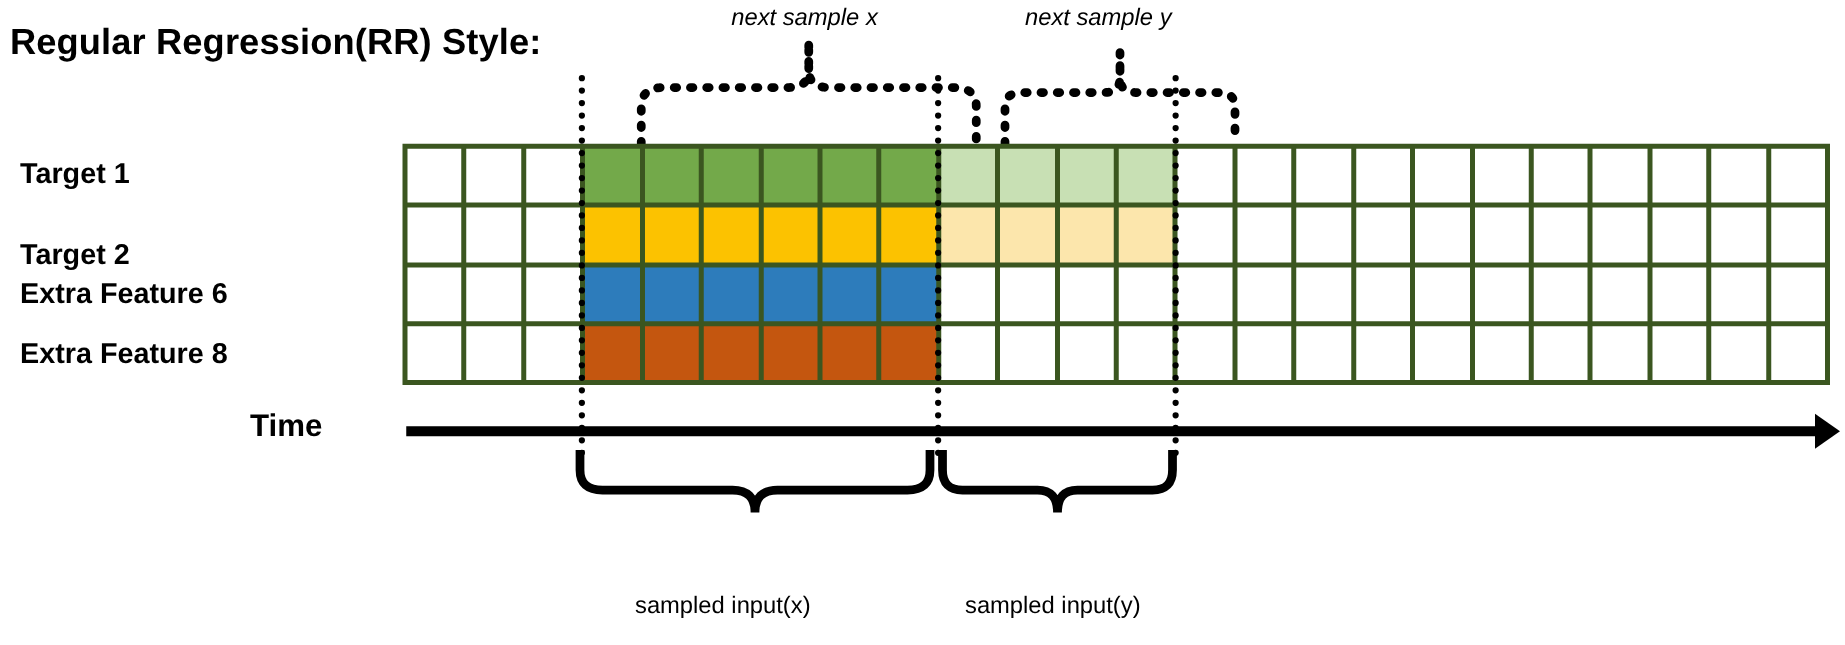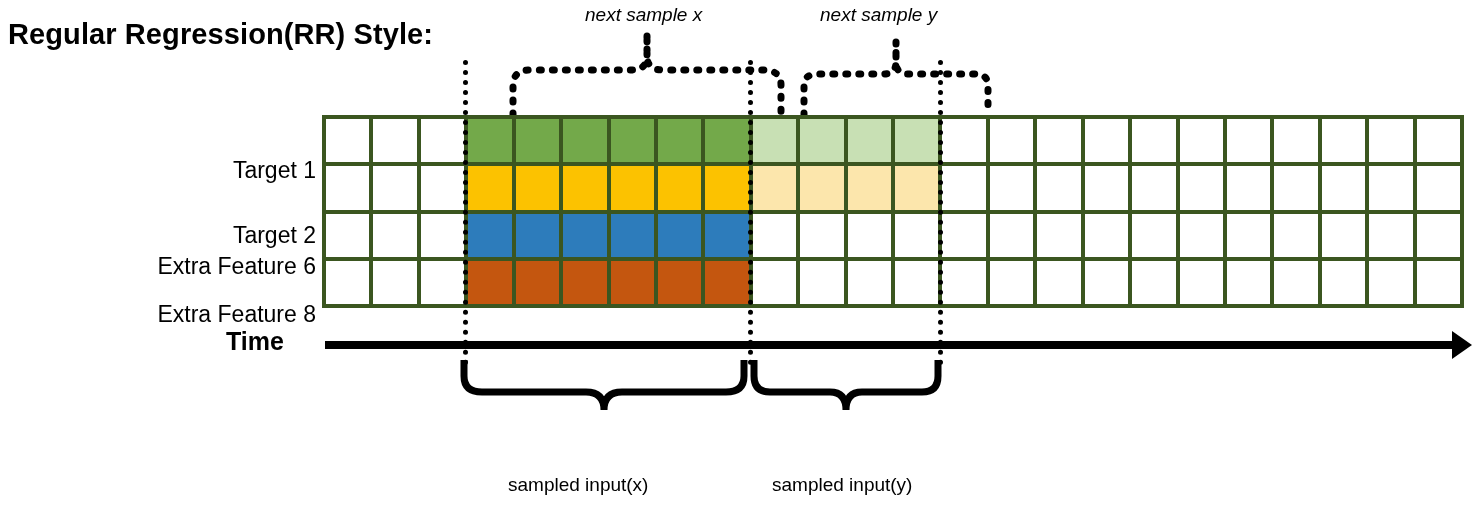--- a/index.html
+++ b/index.html
@@ -7,40 +7,40 @@
        font-family:"Liberation Sans", sans-serif;color:#000;}
 
   #page-title{position:absolute;left:8px;top:18px;font-size:29px;font-weight:bold;
               letter-spacing:0.1px;white-space:nowrap;}
 
   .top-note{position:absolute;font-size:19px;font-style:italic;white-space:nowrap;
             text-align:left;}
   #note-x{left:585px;top:4px;width:150px;}
   #note-y{left:820px;top:4px;width:150px;}
 
-  .row-label{position:absolute;right:1160px;font-size:23px;font-weight:normal;
-             white-space:nowrap;text-align:right;width:300px;margin-top:32px;}
+  .row-label{position:absolute;right:1160px;font-size:23px;font-weight:bold;
+             white-space:nowrap;text-align:left;width:300px;}
 
   #grid{position:absolute;left:322px;top:115px;width:1142px;height:193px;
         background:#3b5620;display:grid;
         grid-template-columns:repeat(24,1fr);grid-template-rows:repeat(4,1fr);
         gap:4px;padding:4px;box-sizing:border-box;}
   .cell{background:#ffffff;}
   .cell.c-green{background:#73a94a;}
   .cell.c-greenlt{background:#c8e0b4;}
   .cell.c-yellow{background:#fcc200;}
   .cell.c-yellowlt{background:#fce6ac;}
   .cell.c-blue{background:#2d7cbb;}
   .cell.c-orange{background:#c4560f;}
 
   
   .vguide{position:absolute;width:0;border-left:5px dotted #000;}
 
   
-  #time-label{position:absolute;left:200px;top:327px;width:110px;text-align:center;
+  #time-label{position:absolute;left:200px;top:327px;width:110px;text-align:left;
               font-size:25px;font-weight:bold;}
   #time-axis{position:absolute;left:325px;top:341px;width:1135px;height:8px;background:#000;}
   #time-arrow{position:absolute;left:1452px;top:331px;width:0;height:0;
               border-top:14px solid transparent;border-bottom:14px solid transparent;
               border-left:20px solid #000;}
 
   
   .brace{position:absolute;}
   .brace svg{display:block;overflow:visible;}
 

